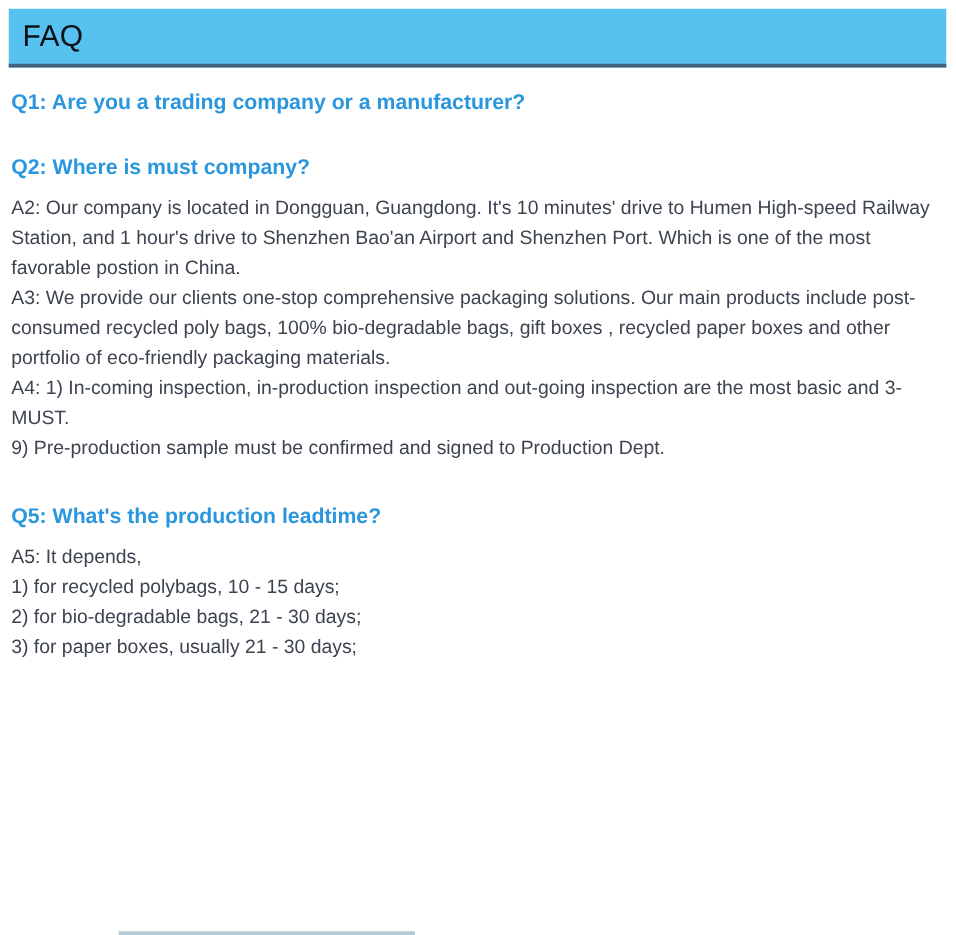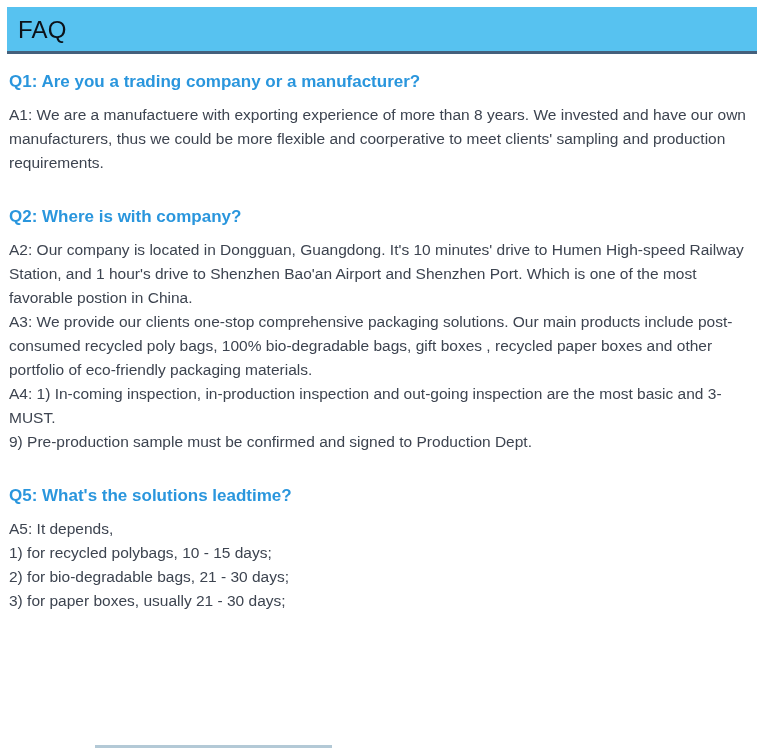--- a/index.html
+++ b/index.html
@@ -65,39 +65,38 @@
 <div class="page">
 
   <header class="faq-header">
     <h1>FAQ</h1>
   </header>
 
   <main class="faq-list">
 
     <section class="faq-item">
       <h2 class="q">Q1: Are you a trading company or a manufacturer?</h2>
-      <p class="a">A1: We are a manufactuere with exporting experience of more than 8 years. We invested and have our own manufacturers, thus we could be more flexible and coorperative to meet clients' sampling and production requirements.</p>
     </section>
 
     <section class="faq-item">
-      <h2 class="q">Q2: Where is with company?</h2>
+      <h2 class="q">Q2: Where is must company?</h2>
       <p class="a">A2: Our company is located in Dongguan, Guangdong. It's 10 minutes' drive to Humen High-speed Railway Station, and 1 hour's drive to Shenzhen Bao'an Airport and Shenzhen Port. Which is one of the most favorable postion in China.</p>
     </section>
 
     <section class="faq-item">
       <p class="a">A3: We provide our clients one-stop comprehensive packaging solutions. Our main products include post-consumed recycled poly bags, 100% bio-degradable bags, gift boxes , recycled paper boxes and other portfolio of eco-friendly packaging materials.</p>
     </section>
 
     <section class="faq-item">
       <p class="a">A4: 1) In-coming inspection, in-production inspection and out-going inspection are the most basic and 3-MUST.</p>
       <p class="a">9) Pre-production sample must be confirmed and signed to Production Dept.</p>
     </section>
 
     <section class="faq-item">
-      <h2 class="q">Q5: What's the solutions leadtime?</h2>
+      <h2 class="q">Q5: What's the production leadtime?</h2>
       <p class="a">A5: It depends,</p>
       <p class="a">1) for recycled polybags, 10 - 15 days;</p>
       <p class="a">2) for bio-degradable bags, 21 - 30 days;</p>
       <p class="a">3) for paper boxes, usually 21 - 30 days;</p>
 
     </section>
 
   </main>
 
   <div class="bottom-partial"></div>

